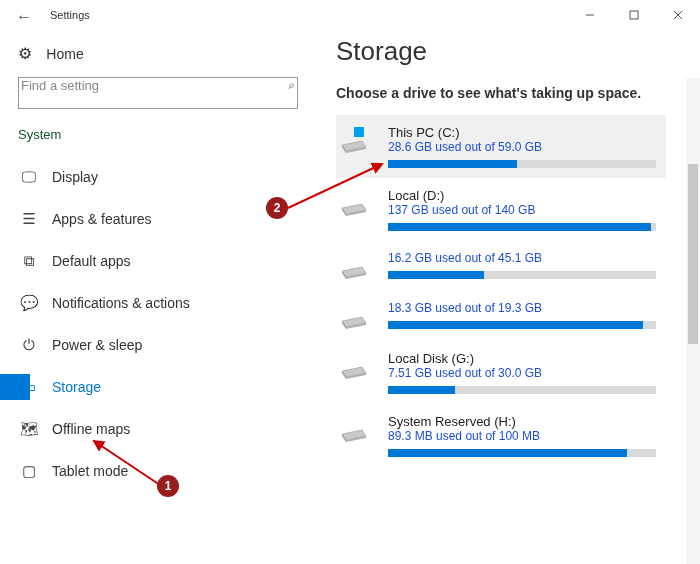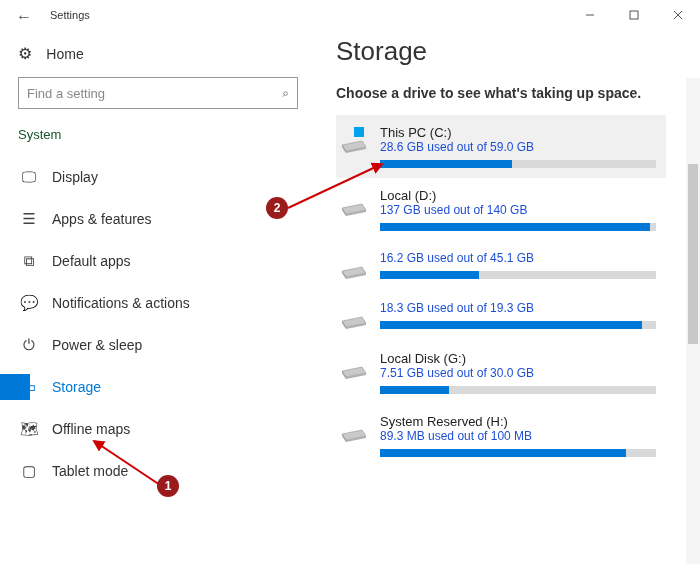--- a/index.html
+++ b/index.html
@@ -8,35 +8,35 @@
   .titlebar { height: 30px; display: flex; align-items: center; padding: 0 0 0 8px; color: #333; }
   .titlebar .back { width: 32px; text-align: center; font-size: 16px; color: #555; }
   .titlebar .title { font-size: 11px; margin-left: 10px; }
   .titlebar .wincontrols { margin-left: auto; display: flex; }
   .titlebar .wincontrols div { width: 44px; height: 30px; display: flex; align-items: center; justify-content: center; font-size: 11px; color: #555; }
 
   .content { display: flex; height: calc(100% - 30px); }
   .sidebar { width: 320px; padding: 8px 0 0 18px; }
   .home { display: flex; align-items: center; gap: 14px; margin: 6px 0 14px 0; font-size: 14px; }
   .home .gear { font-size: 16px; }
-  .searchbox { display: flex; align-items: center; width: 280px; height: 32px; border: 1px solid #999; padding: 0 8px; margin-bottom: 18px; color: #888; font-size: 13px; }
+  .searchbox { display: flex; width: 280px; height: 32px; border: 1px solid #999; padding: 0 2px; margin-bottom: 18px; color: #888; font-size: 13px; }
   .searchbox .mag { margin-left: auto; font-size: 12px; color: #666; }
   .category { color: #14532d; font-size: 13px; margin-bottom: 14px; }
   .nav { list-style: none; }
   .nav li { display: flex; align-items: center; gap: 14px; height: 42px; font-size: 14px; position: relative; padding-left: 2px; }
   .nav li .icon { width: 18px; text-align: center; color: #444; font-size: 15px; }
   .nav li.active { color: #0078d7; }
   .nav li.active::before { content: ""; position: absolute; left: -18px; top: 8px; bottom: 8px; width: 30px; background: #0078d7; }
   .nav li.active .icon { color: #0078d7; }
 
   .main { flex: 1; padding: 6px 8px 0 16px; position: relative; }
   .main h1 { font-weight: 300; font-size: 26px; margin-bottom: 18px; }
   .subtitle { font-size: 14px; margin-bottom: 14px; font-weight: bold; }
   .drives { }
-  .drive { display: flex; gap: 12px; padding: 10px 10px 10px 4px; width: 330px; }
+  .drive { display: flex; gap: 20px; padding: 10px 10px 10px 4px; width: 330px; }
   .drive.selected { background: #f0f0f0; }
   .drive .dicon { width: 28px; height: 28px; margin-top: 2px; flex-shrink: 0; }
   .drive .dinfo { flex: 1; }
   .drive .dname { font-size: 13px; color: #222; }
   .drive .dusage { font-size: 12px; color: #1d4ed8; margin-bottom: 6px; }
   .drive .dbar { height: 8px; background: #d9d9d9; position: relative; }
   .drive .dbar .dfill { position: absolute; left: 0; top: 0; bottom: 0; background: #0078d7; }
 
   .scrolltrack { position: absolute; right: 0; top: 48px; bottom: 0; width: 14px; background: #f5f5f5; }
   .scrollthumb { position: absolute; left: 2px; right: 2px; top: 86px; height: 180px; background: #c8c8c8; }

